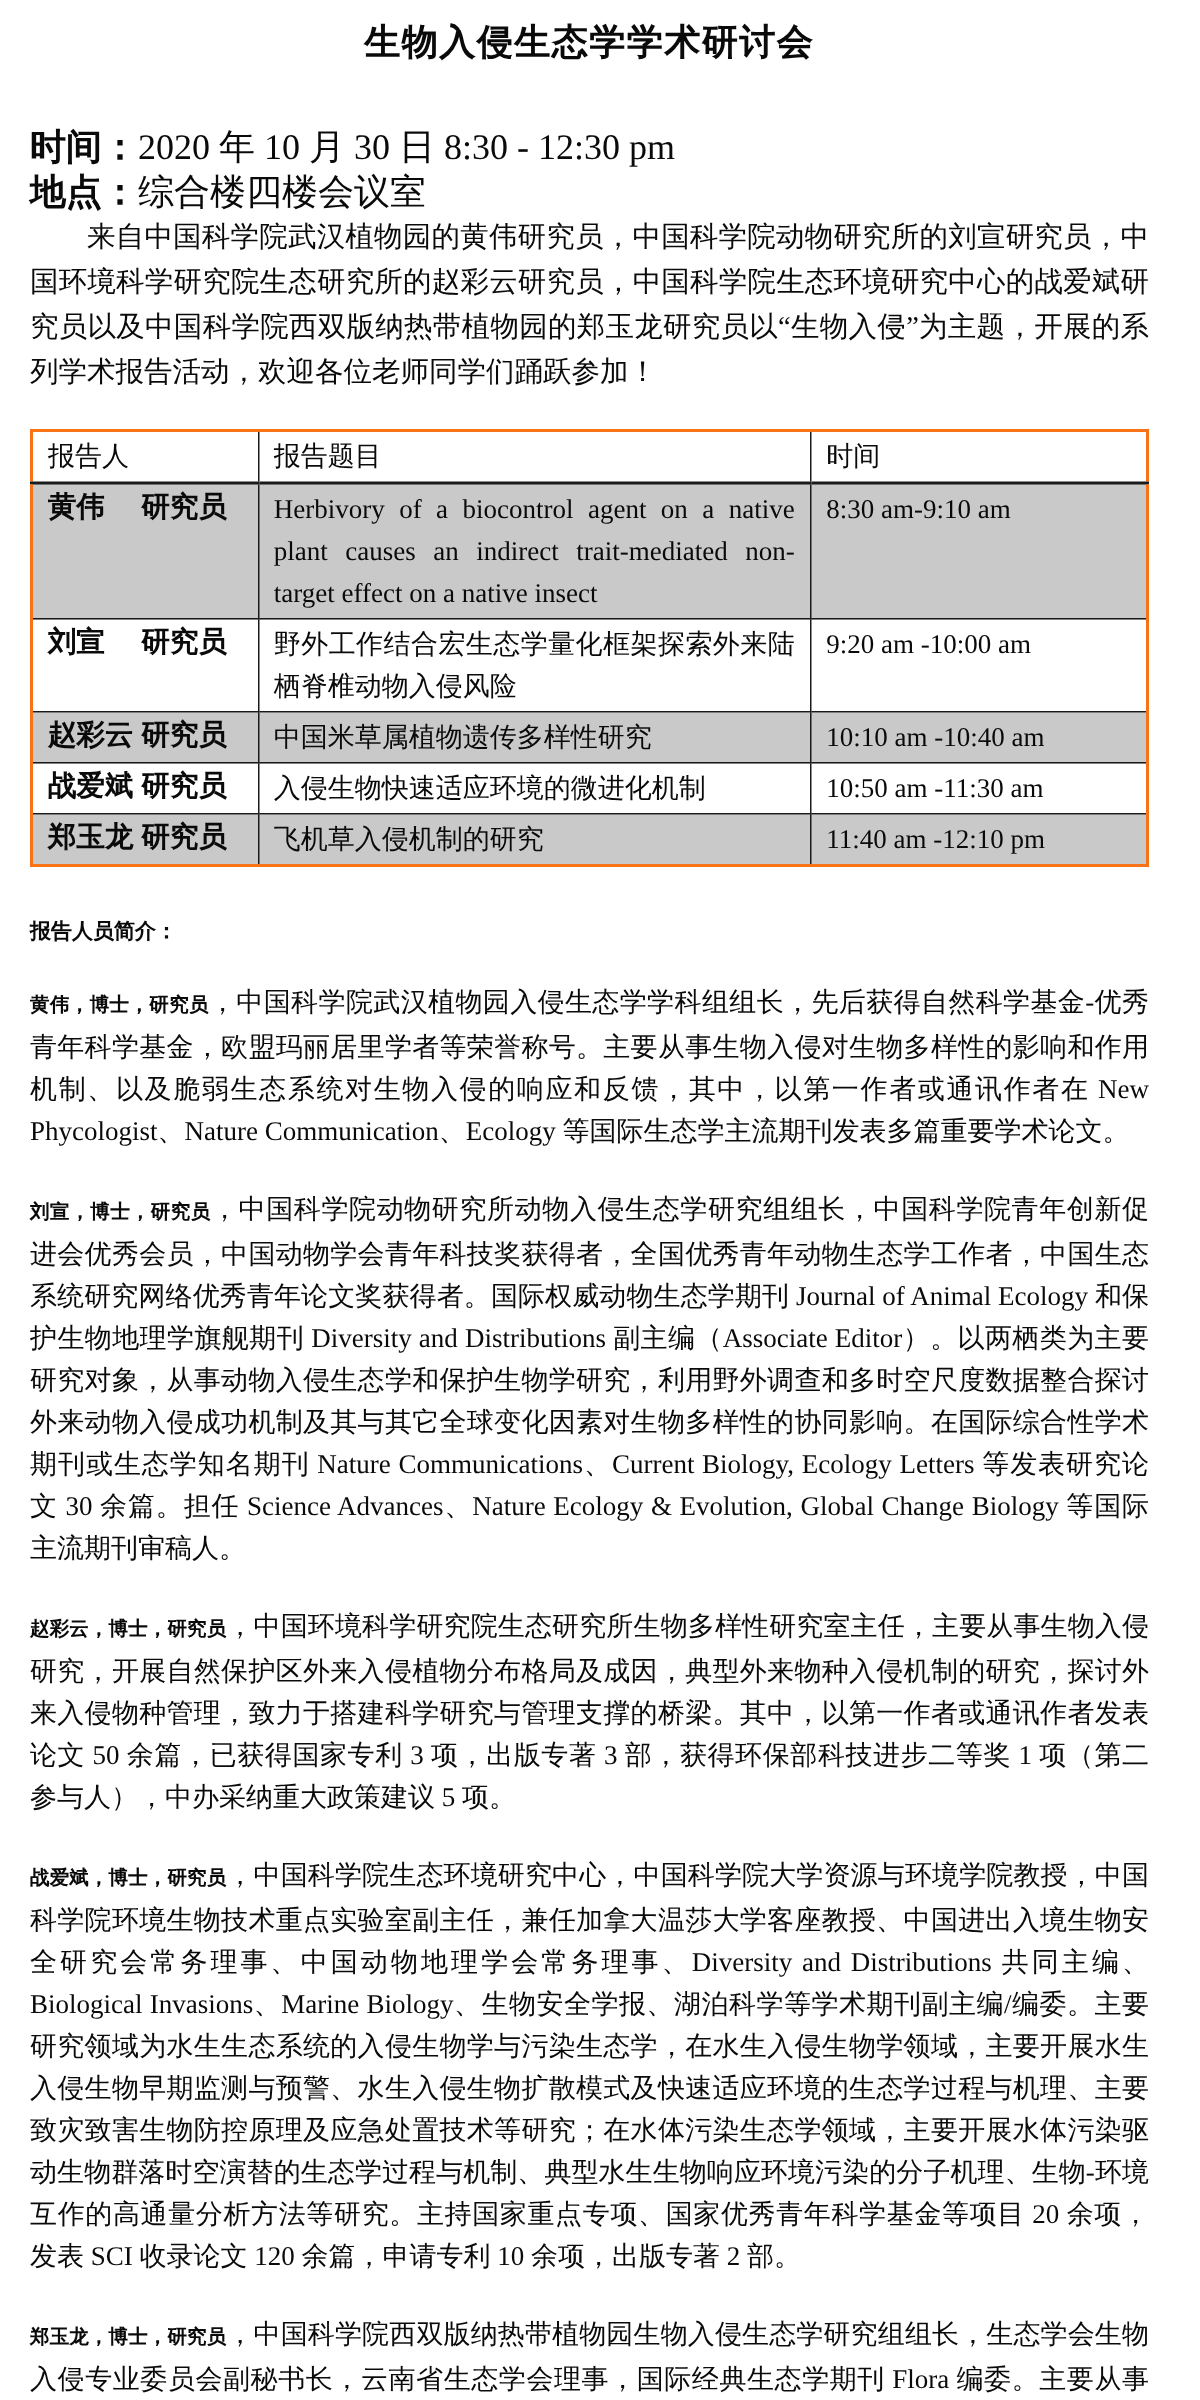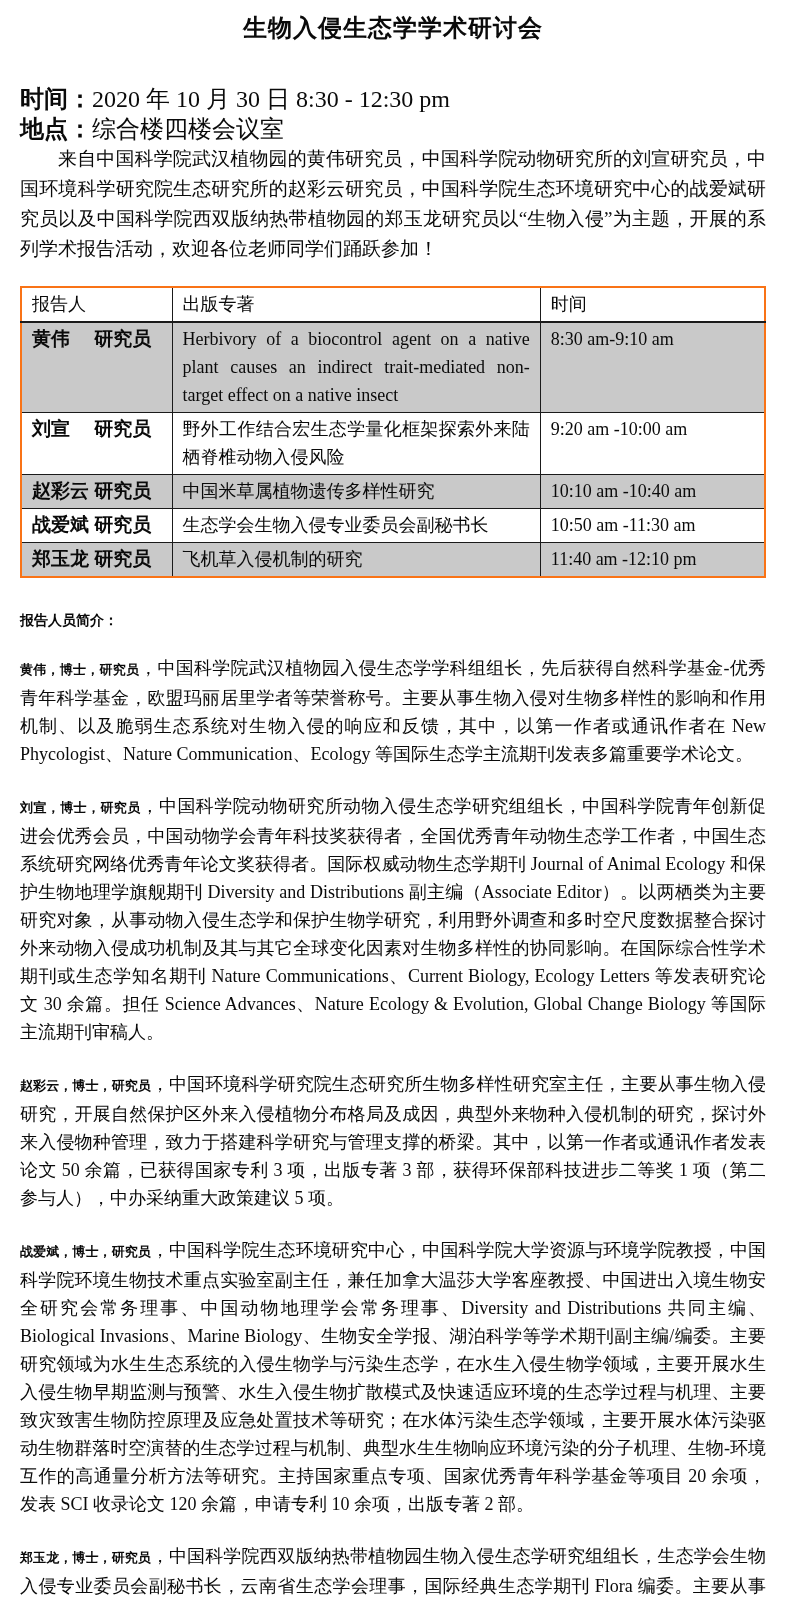--- a/index.html
+++ b/index.html
@@ -94,21 +94,21 @@
 
   <table class="schedule">
     <colgroup>
       <col class="col-speaker">
       <col class="col-topic">
       <col class="col-time">
     </colgroup>
     <thead>
       <tr>
         <th>报告人</th>
-        <th>出版专著</th>
+        <th>报告题目</th>
         <th>时间</th>
       </tr>
     </thead>
     <tbody>
       <tr class="shaded">
         <td class="speaker-cell">黄伟　 研究员</td>
         <td class="topic-cell">Herbivory of a biocontrol agent on a native plant causes an indirect trait-mediated non-target effect on a native insect</td>
         <td class="time-cell">8:30 am-9:10 am</td>
       </tr>
       <tr>
@@ -116,21 +116,21 @@
         <td class="topic-cell">野外工作结合宏生态学量化框架探索外来陆栖脊椎动物入侵风险</td>
         <td class="time-cell">9:20 am -10:00 am</td>
       </tr>
       <tr class="shaded">
         <td class="speaker-cell">赵彩云 研究员</td>
         <td class="topic-cell">中国米草属植物遗传多样性研究</td>
         <td class="time-cell">10:10 am -10:40 am</td>
       </tr>
       <tr>
         <td class="speaker-cell">战爱斌 研究员</td>
-        <td class="topic-cell">生态学会生物入侵专业委员会副秘书长</td>
+        <td class="topic-cell">入侵生物快速适应环境的微进化机制</td>
         <td class="time-cell">10:50 am -11:30 am</td>
       </tr>
       <tr class="shaded">
         <td class="speaker-cell">郑玉龙 研究员</td>
         <td class="topic-cell">飞机草入侵机制的研究</td>
         <td class="time-cell">11:40 am -12:10 pm</td>
       </tr>
     </tbody>
   </table>
 

